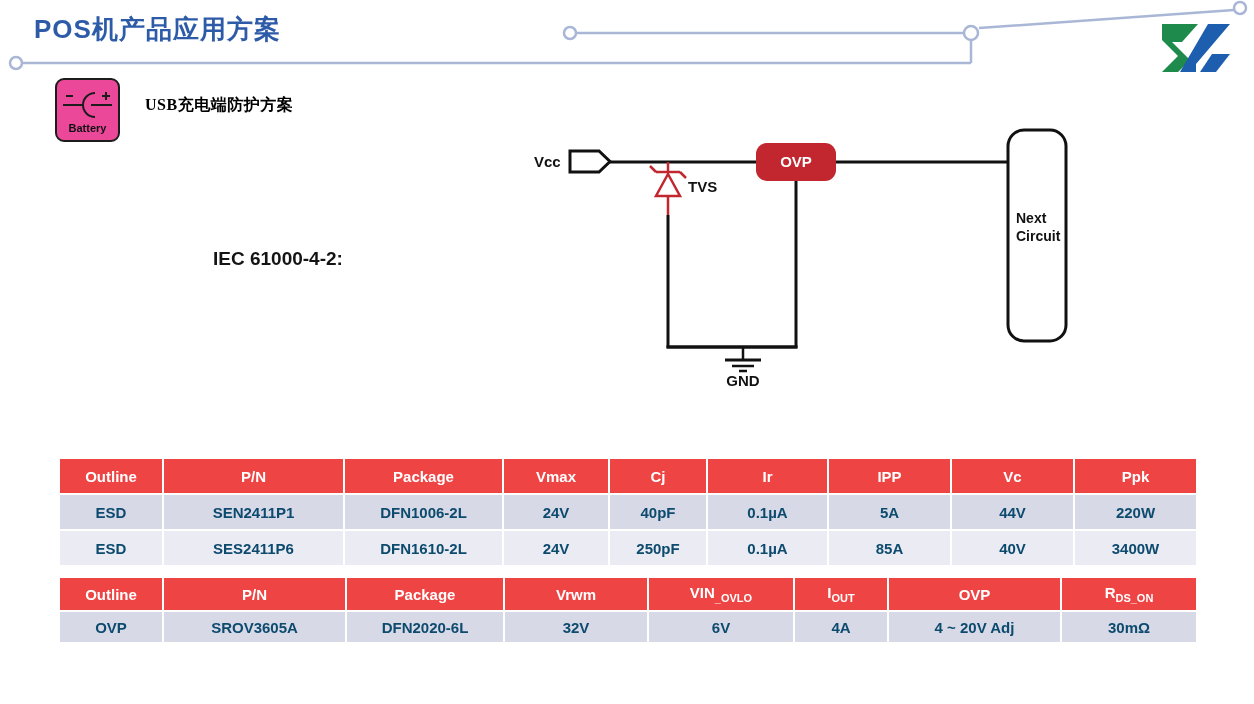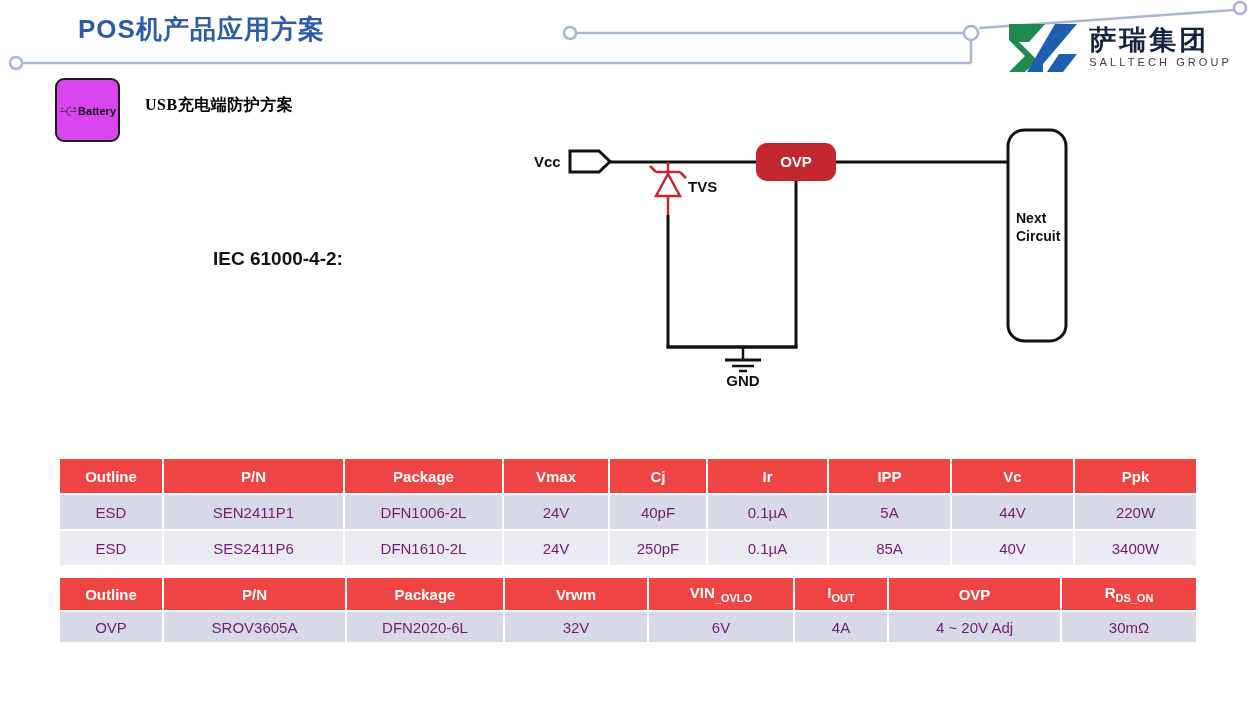--- a/index.html
+++ b/index.html
@@ -4,52 +4,52 @@
 <style>
   * { margin:0; padding:0; box-sizing:border-box; }
   body { background:#888; font-family:"Liberation Sans", sans-serif; }
   .slide {
     position:relative; width:1254px; height:704px; background:#ffffff;
     overflow:hidden; font-family:"Liberation Sans", sans-serif;
   }
   
   .page-title {
     position:absolute; left:34px; top:12px;
-    font-size:26px; font-weight:700; color:#2e5ba8; letter-spacing:1px;margin-left:44px;
+    font-size:26px; font-weight:700; color:#2e5ba8; letter-spacing:1px;
   }
   .decor-svg { position:absolute; left:0; top:0; }
   .logo { position:absolute; right:22px; top:22px; display:flex; align-items:center; gap:10px; }
   .logo-text { display:flex; flex-direction:column; line-height:1; }
   .logo-cn { font-size:27px; font-weight:700; color:#16233f; letter-spacing:3px; }
   .logo-en { font-size:11px; font-weight:500; color:#3a3a3a; letter-spacing:3.1px; margin-top:3px; }
   
   .battery-box {
     position:absolute; left:55px; top:78px; width:65px; height:64px;
-    border:2px solid #1c1c1c; border-radius:9px; background:#d946ef;
-    display:flex; flex-direction:row; align-items:center; justify-content:space-between;
+    border:2px solid #1c1c1c; border-radius:9px; background:#ec4899;
+    display:flex; flex-direction:column; align-items:center; justify-content:space-between;
     padding:8px 2px 6px 2px;
   }
   .battery-label { font-size:11px; font-weight:700; color:#111; }
   .section-heading {
     position:absolute; left:145px; top:95px;
     font-size:16px; font-weight:700; color:#000;
     font-family:"Liberation Serif", serif; letter-spacing:0.5px;
   }
   .iec-note {
     position:absolute; left:213px; top:246px;
     font-size:19px; color:#141414; line-height:26px; font-weight:700;
   }
   
   .diagram-svg { position:absolute; left:520px; top:120px; }
   
   .tables-wrap { position:absolute; left:58px; top:457px; width:1141px; }
   table { border-collapse:collapse; table-layout:fixed; width:1138px; }
   th, td { border:2.5px solid #ffffff; text-align:center; vertical-align:middle; overflow:hidden; }
   th { background:#ef4444; color:#ffffff; font-weight:700; font-size:15px; height:36px; }
-  td { font-size:15px; color:#701a75; height:36px; }
+  td { font-size:15px; color:#0c4a6e; height:36px;font-weight:bold; }
   #table-2 { margin-top:9px; }
   #table-2 th { height:34px; }
   #table-2 td { height:32px; }
   tr.row-dark  td { background:#d8d9e6; }
   tr.row-light td { background:#ebebf3; }
   th sub { font-size:11px; font-weight:700; }
 </style>
 </head>
 <body>
 
@@ -69,24 +69,20 @@
   </svg>
 
   <div class="page-title">POS机产品应用方案</div>
 
   <div class="logo">
     <svg width="72" height="50" viewBox="0 0 72 50">
       <polygon points="2,2 38,2 22,20 12,20 30,38 18,50 2,50 18,34 2,18" fill="#1e8a4c"></polygon>
       <polygon points="48,2 70,2 36,42 36,50 20,50" fill="#1d5fae"></polygon>
       <polygon points="52,32 70,32 56,50 40,50" fill="#1d5fae"></polygon>
     </svg>
-    <div class="logo-text">
-      <span class="logo-cn">萨瑞集团</span>
-      <span class="logo-en">SALLTECH GROUP</span>
-    </div>
   </div>
 
   <div class="battery-box">
     <svg width="56" height="32" viewBox="0 0 56 32">
       <g stroke="#1c1c1c" stroke-width="2" fill="none">
         <line x1="3" y1="17" x2="24" y2="17"></line>
         <path d="M 35,5 A 12,12 0 0 0 35,29"></path>
         <line x1="31" y1="17" x2="52" y2="17"></line>
         <line x1="6" y1="8" x2="13" y2="8"></line>
         <line x1="42" y1="8" x2="50" y2="8"></line>

